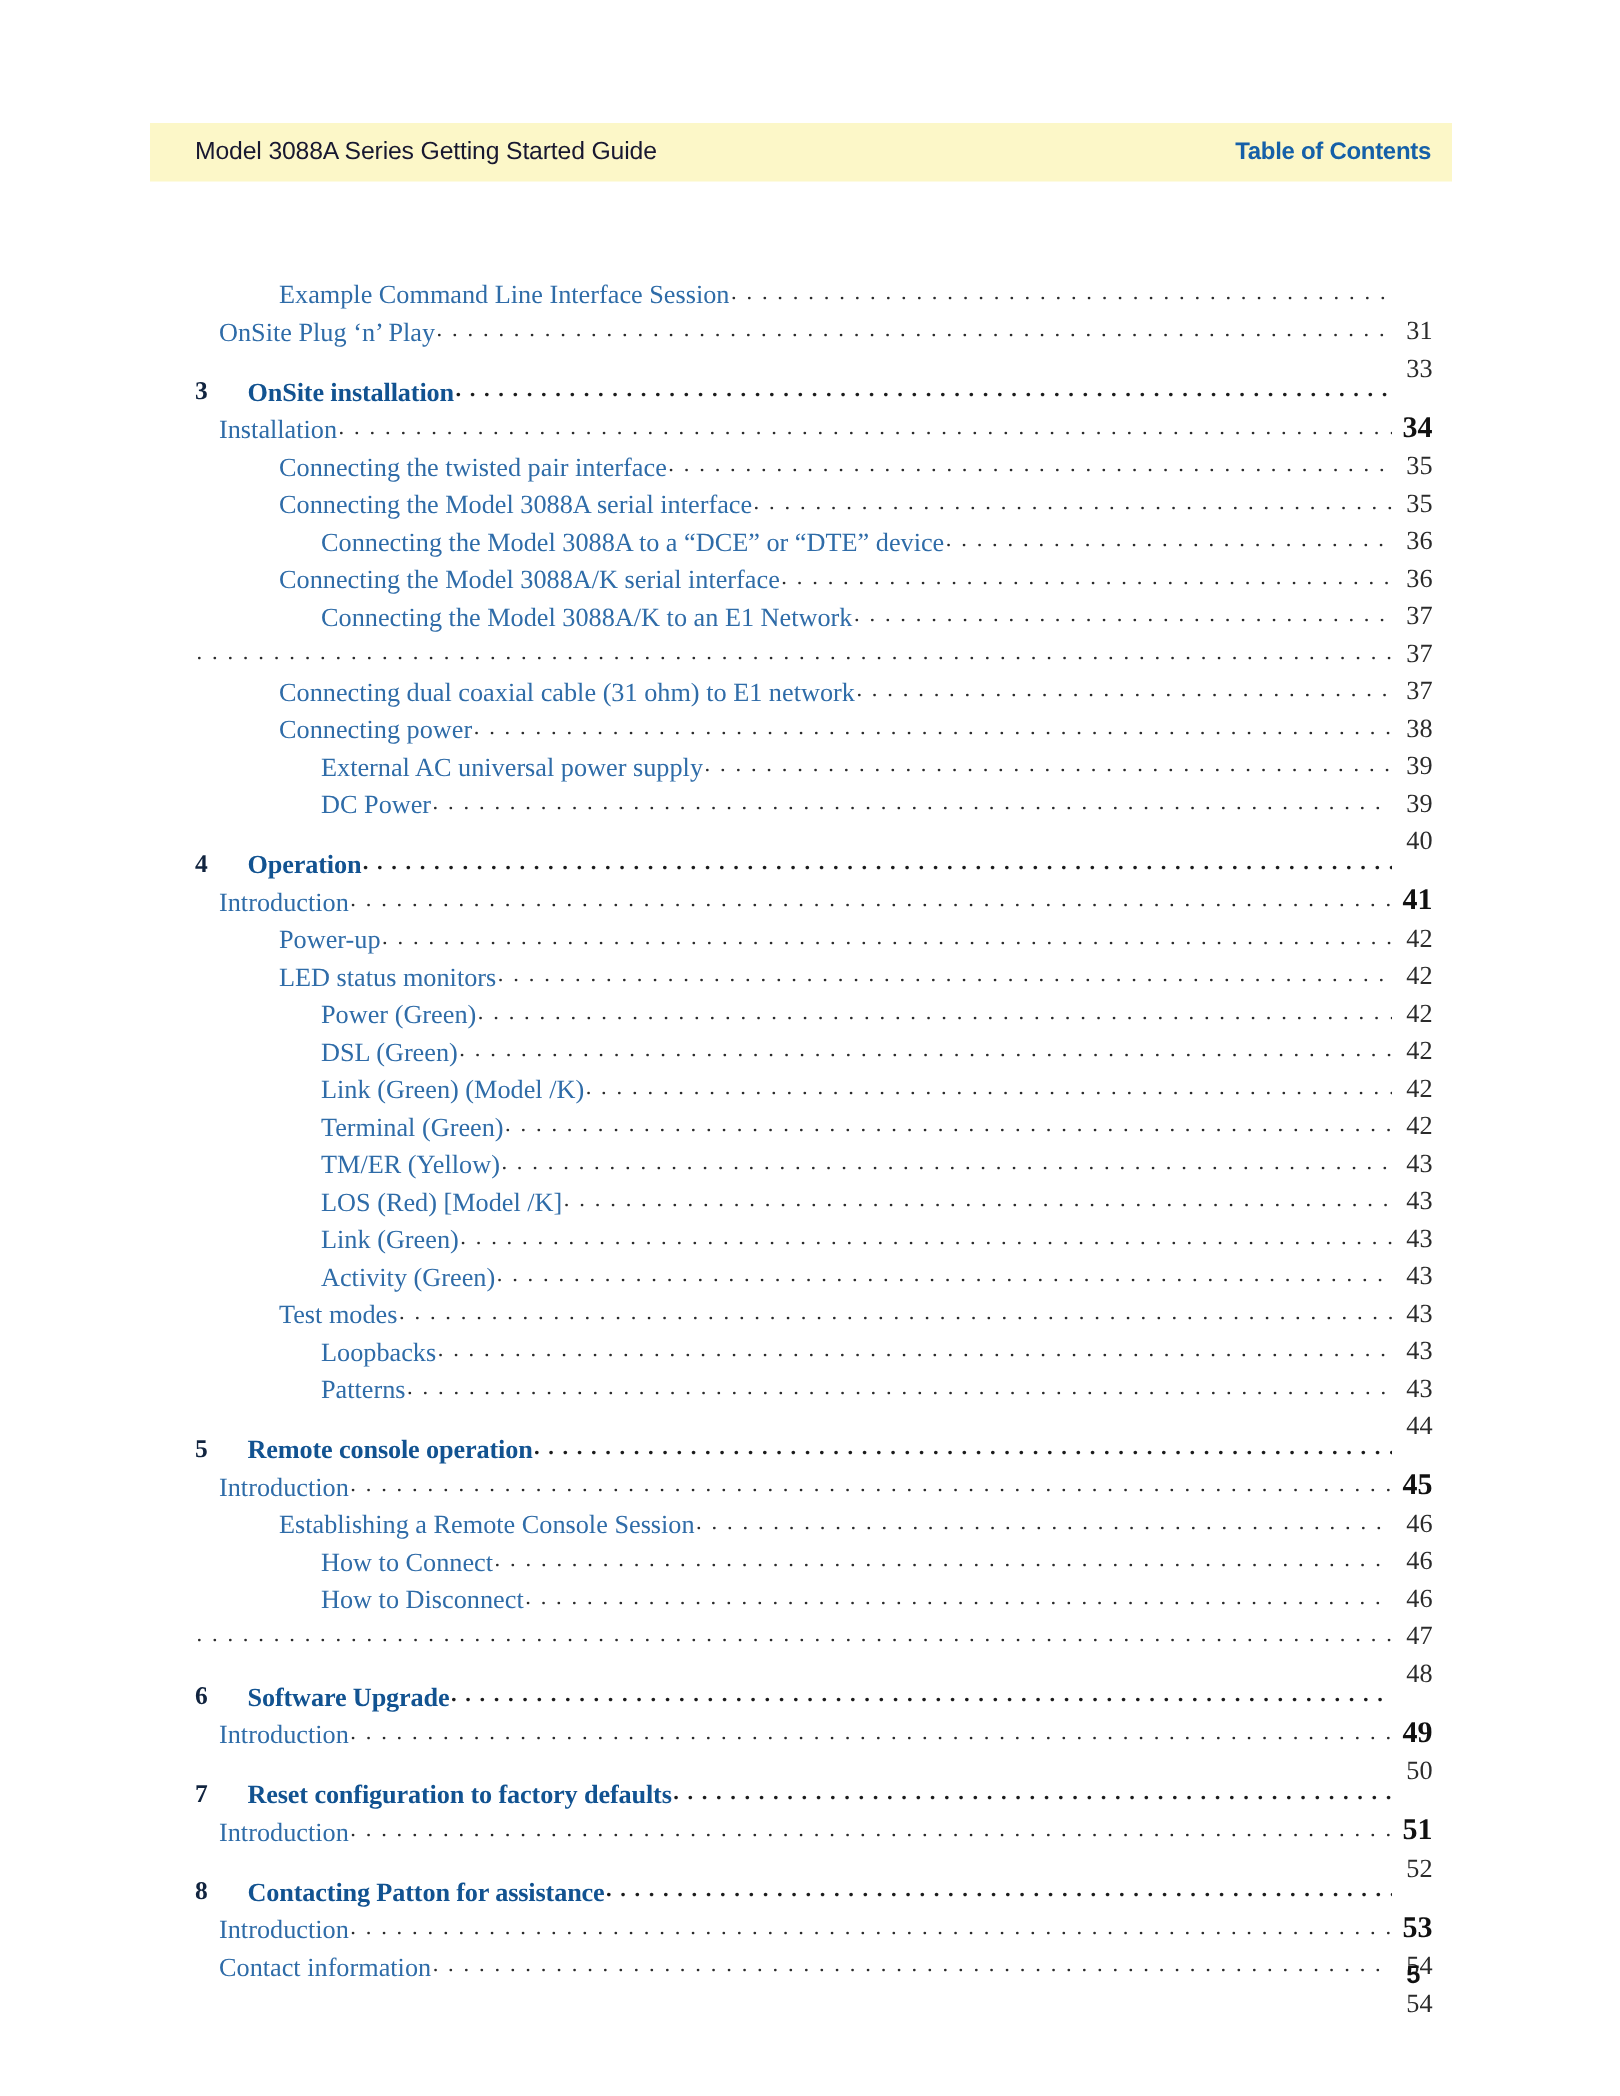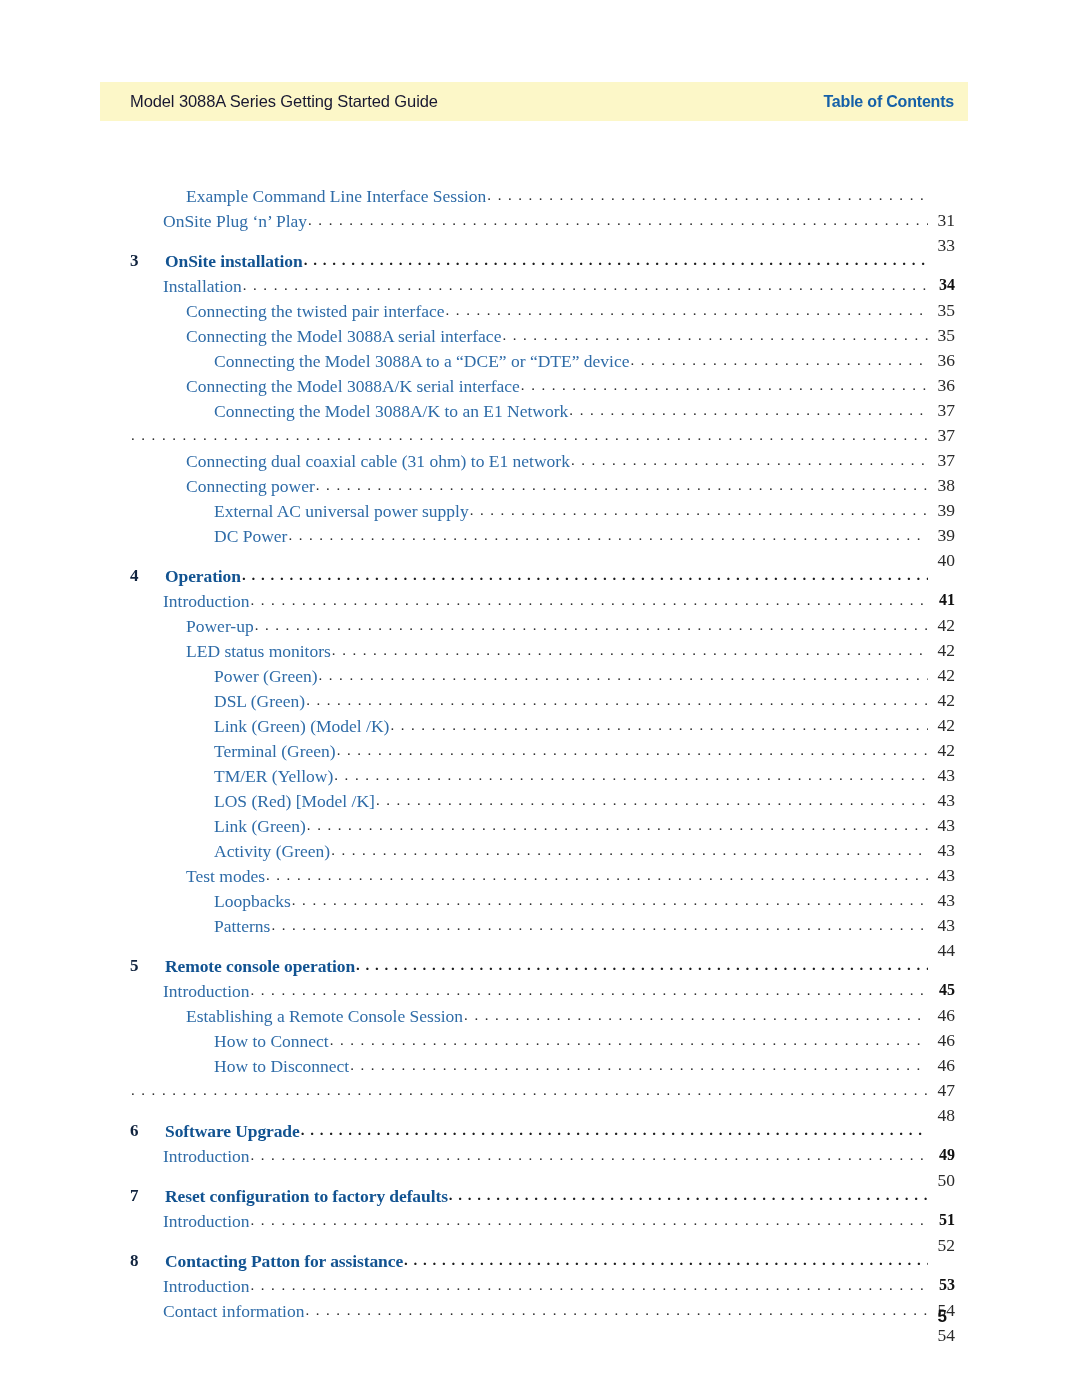--- a/index.html
+++ b/index.html
@@ -113,26 +113,26 @@
     min-width: 26px;
     text-align: right;
     font-size: 17.5px;
     color: #2b2b2b;
     font-family: "Liberation Serif", "DejaVu Serif", serif;
     margin-top: 48px;
   }
   .toc-row.chapter .toc-page {
     font-weight: bold;
     color: #111111;
-    font-size: 16px;
+    font-size: 20px;
   }
 
   
   .lvl-0 .toc-label { margin-left: 0px; }
-  .lvl-1 .toc-label { margin-left: 33px; }
+  .lvl-1 .toc-label { margin-left: 16px; }
   .lvl-2 .toc-label { margin-left: 56px; }
   .lvl-3 .toc-label { margin-left: 84px; }
   .lvl-0 .leader, .lvl-1 .leader, .lvl-2 .leader, .lvl-3 .leader { }
 
   
   .toc-row.chapter .toc-label { margin-left: 35px; }
 
   
   #folio {
     position: absolute;

